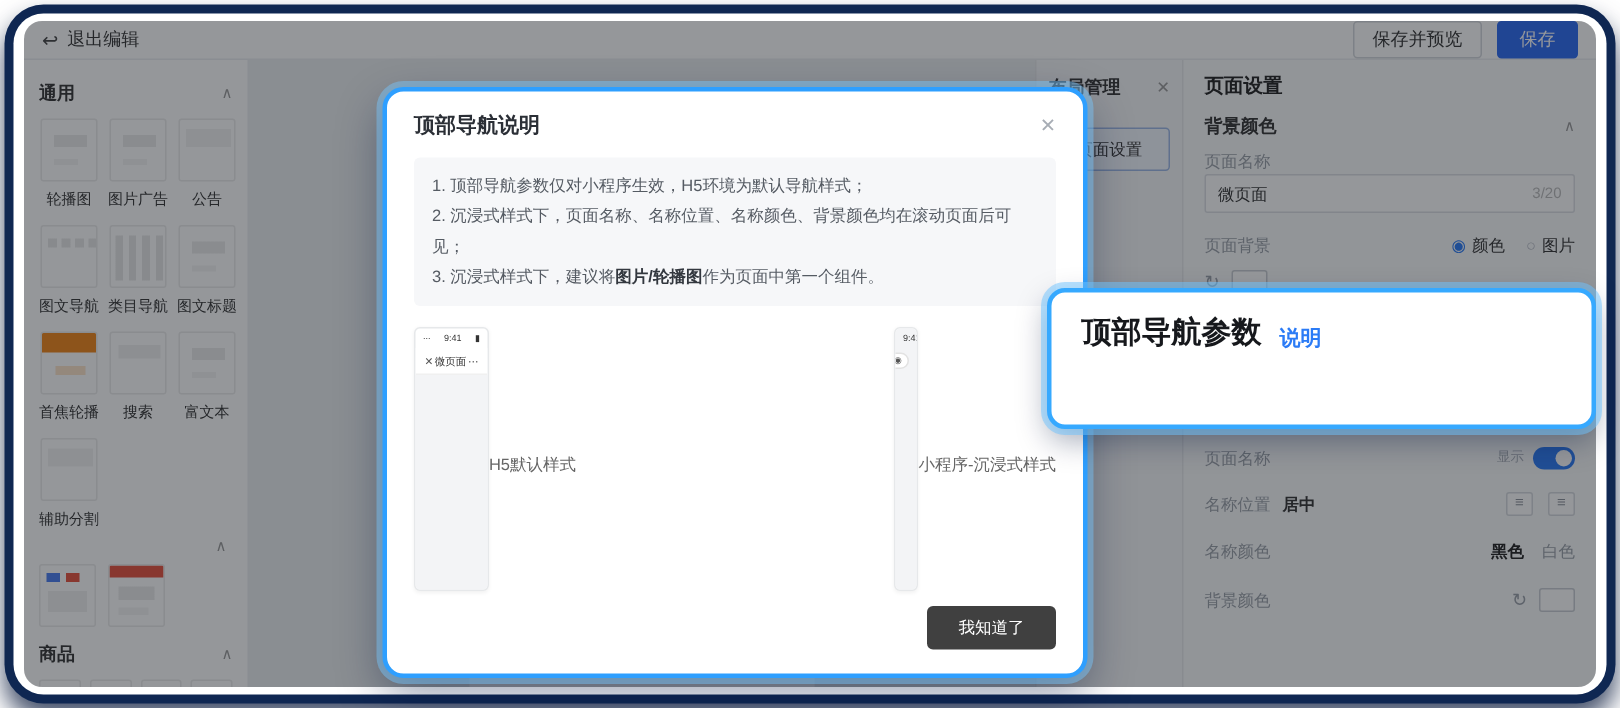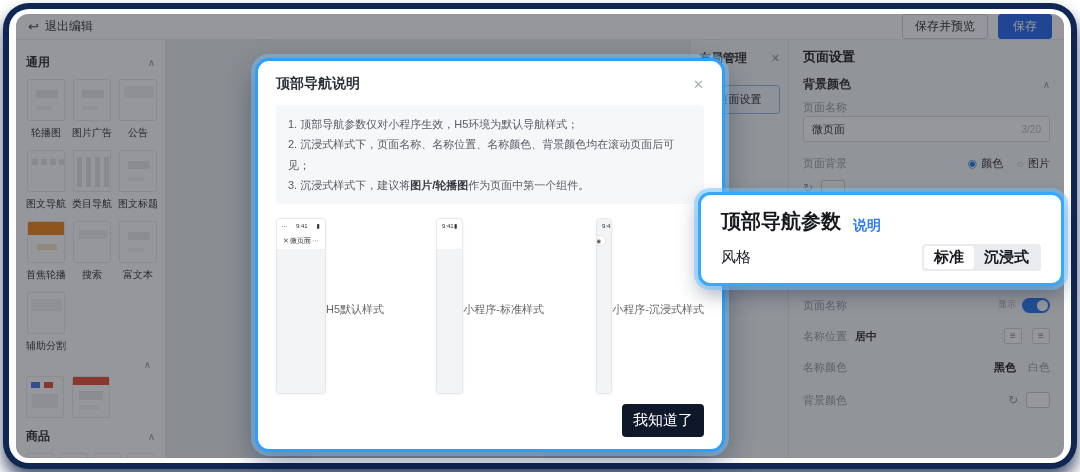--- a/index.html
+++ b/index.html
@@ -111,21 +111,21 @@
   .ph-nav { height:18px; display:flex; align-items:center; justify-content:space-between; padding:0 6px; border-bottom:1px solid #f0f0f0; background:#fff; }
   .ph-nav .nt { font-size:7px; color:#333; }
   .ph-nav .g { font-size:7px; color:#555; }
   .ph-body { flex:1; background:#f3f4f6; }
   .capsule { display:flex; align-items:center; gap:3px; border:1px solid #e2e2e2; background:#fff; border-radius:7px; padding:0 4px; height:11px; font-size:6px; color:#555; }
   .capsule .d { width:1px; height:7px; background:#e2e2e2; }
   .ph-caprow { display:flex; justify-content:flex-end; padding:3px 5px 0; background:#f3f4f6; }
   .imm { background:#f3f4f6; }
   .ph-label { margin-top:7px; font-size:11px; color:#666; white-space:nowrap; }
   .m-foot { display:flex; justify-content:flex-end; margin-top:10px; }
-  .btn-confirm { background:#0f172a; color:#fff; border:none; border-radius:4px; font-size:15px; padding:7px 11px; cursor:pointer; font-family:inherit; }
+  .btn-confirm { background:#404040; color:#fff; border:none; border-radius:4px; font-size:11px; padding:7px 21px; cursor:pointer; font-family:inherit; }
 
   
   .callout { position:absolute; left:698px; top:192px; width:366px; height:94px; background:#fff; border-radius:12px; border:3px solid #36a9ff; box-shadow:0 0 0 4px rgba(110,195,255,.5), 0 8px 20px rgba(0,20,60,.35); z-index:70; padding:13px 20px; }
   .c-titlerow { display:flex; align-items:flex-end; gap:12px; }
   .c-title { font-size:20px; font-weight:bold; color:#16181c; }
   .c-link { font-size:14px; color:#2b7bf6; font-weight:bold; cursor:pointer; }
   .c-row2 { margin-top:9px; display:flex; align-items:center; justify-content:space-between; }
   .c-style { font-size:15px; color:#16181c; }
   .seg { display:flex; background:#e9ebee; border-radius:4px; padding:2px; }
   .seg .s1 { background:#fff; border-radius:3px; padding:2px 10px; font-size:15px; font-weight:bold; color:#16181c; cursor:pointer; }
@@ -337,38 +337,20 @@
           <div class="ph-nav">
             <span class="g">✕</span>
             <span class="nt">微页面</span>
             <span class="g">⋯</span>
           </div>
           <div class="ph-body"></div>
         </div>
         <div class="ph-label">H5默认样式</div>
       </div>
 
-      <div class="phone-wrap">
-        <div class="phone">
-          <div class="ph-status">
-            <span class="t">9:41</span>
-            <span>▮</span>
-          </div>
-          <div class="ph-nav">
-            <span class="nt" style="margin-left:26px">微页面</span>
-            <span class="capsule">
-              <span>⋯</span>
-              <span class="d"></span>
-              <span>◉</span>
-            </span>
-          </div>
-          <div class="ph-body"></div>
-        </div>
-        <div class="ph-label">小程序-标准样式</div>
-      </div>
 
       <div class="phone-wrap">
         <div class="phone">
           <div class="ph-status imm">
             <span class="t">9:41</span>
             <span>▮</span>
           </div>
           <div class="ph-caprow">
             <span class="capsule">
               <span>⋯</span>
@@ -385,21 +367,14 @@
     <div class="m-foot">
       <button class="btn-confirm">我知道了</button>
     </div>
   </div>
 
   <div class="callout">
     <div class="c-titlerow">
       <span class="c-title">顶部导航参数</span>
       <span class="c-link">说明</span>
     </div>
-    <div class="c-row2">
-      <span class="c-style">风格</span>
-      <span class="seg">
-        <span class="s1">标准</span>
-        <span class="s2">沉浸式</span>
-      </span>
-    </div>
   </div>
 </div>
 
 </body></html>

